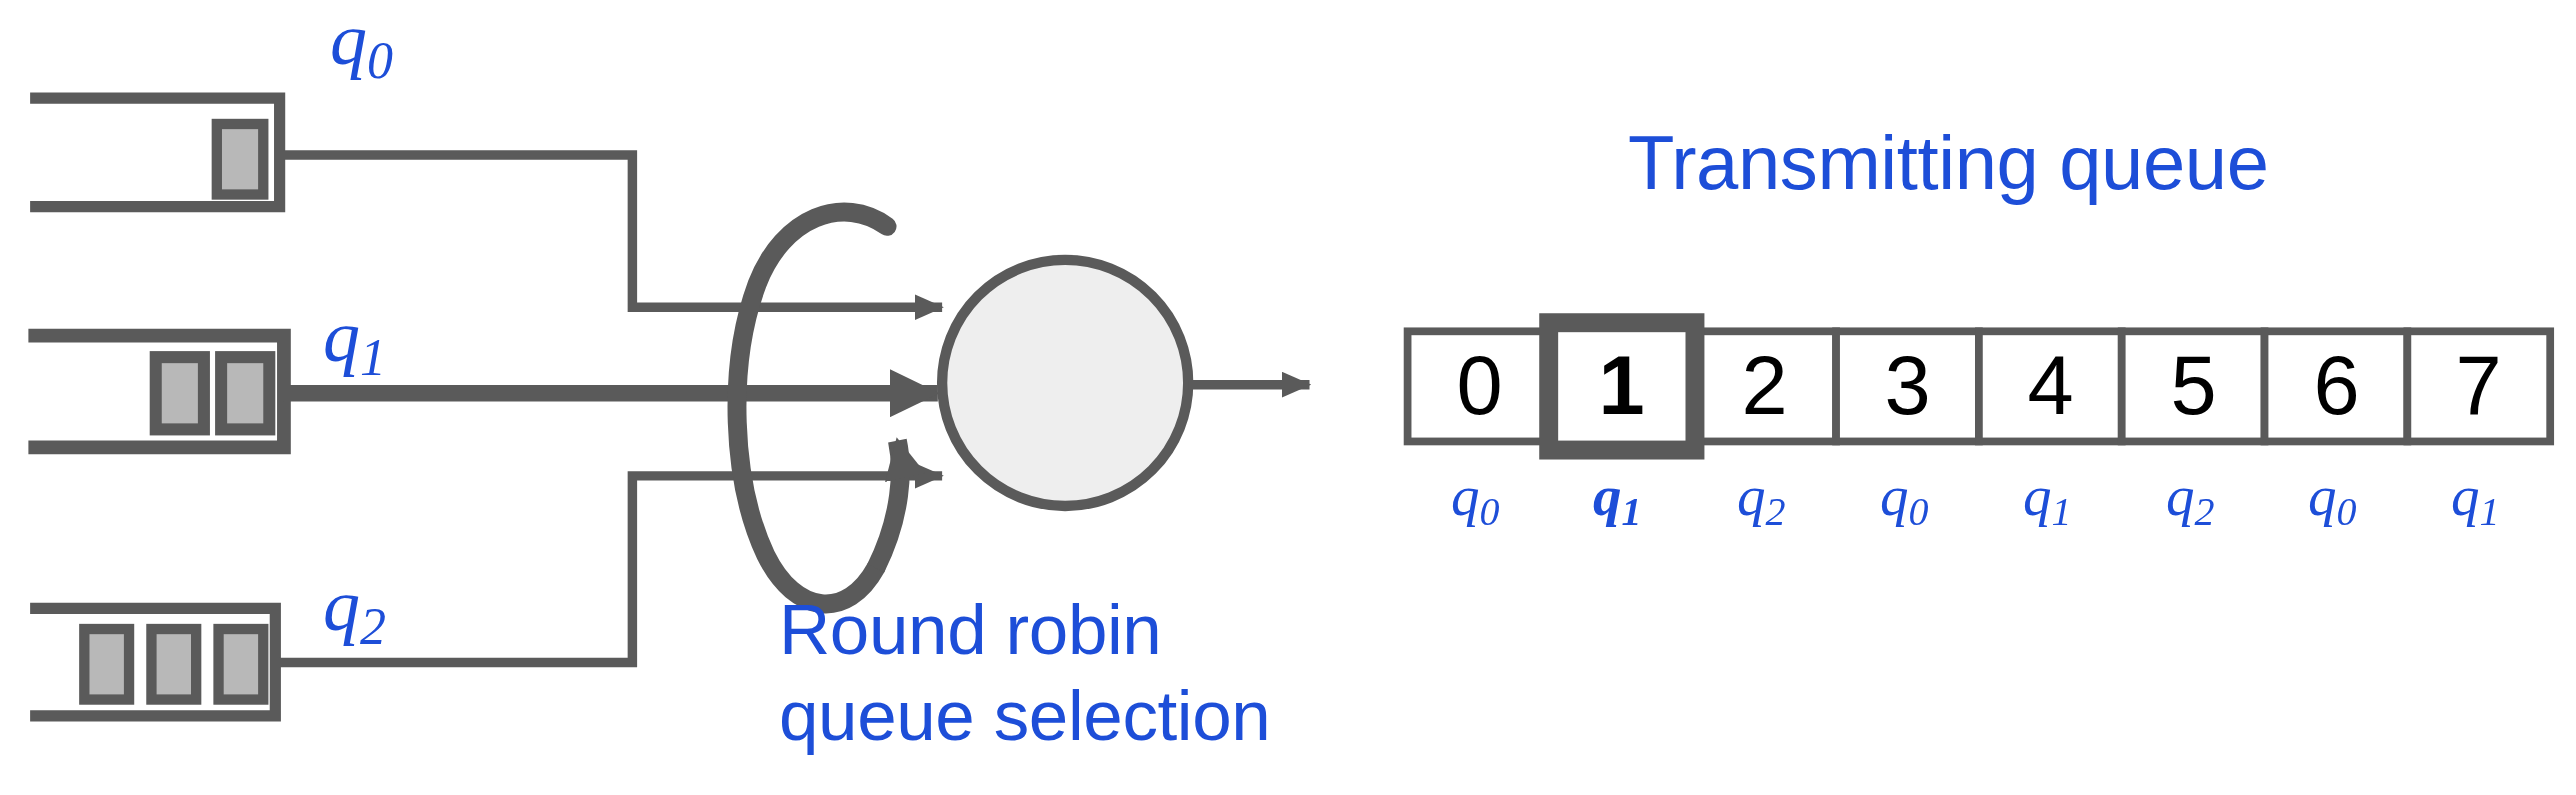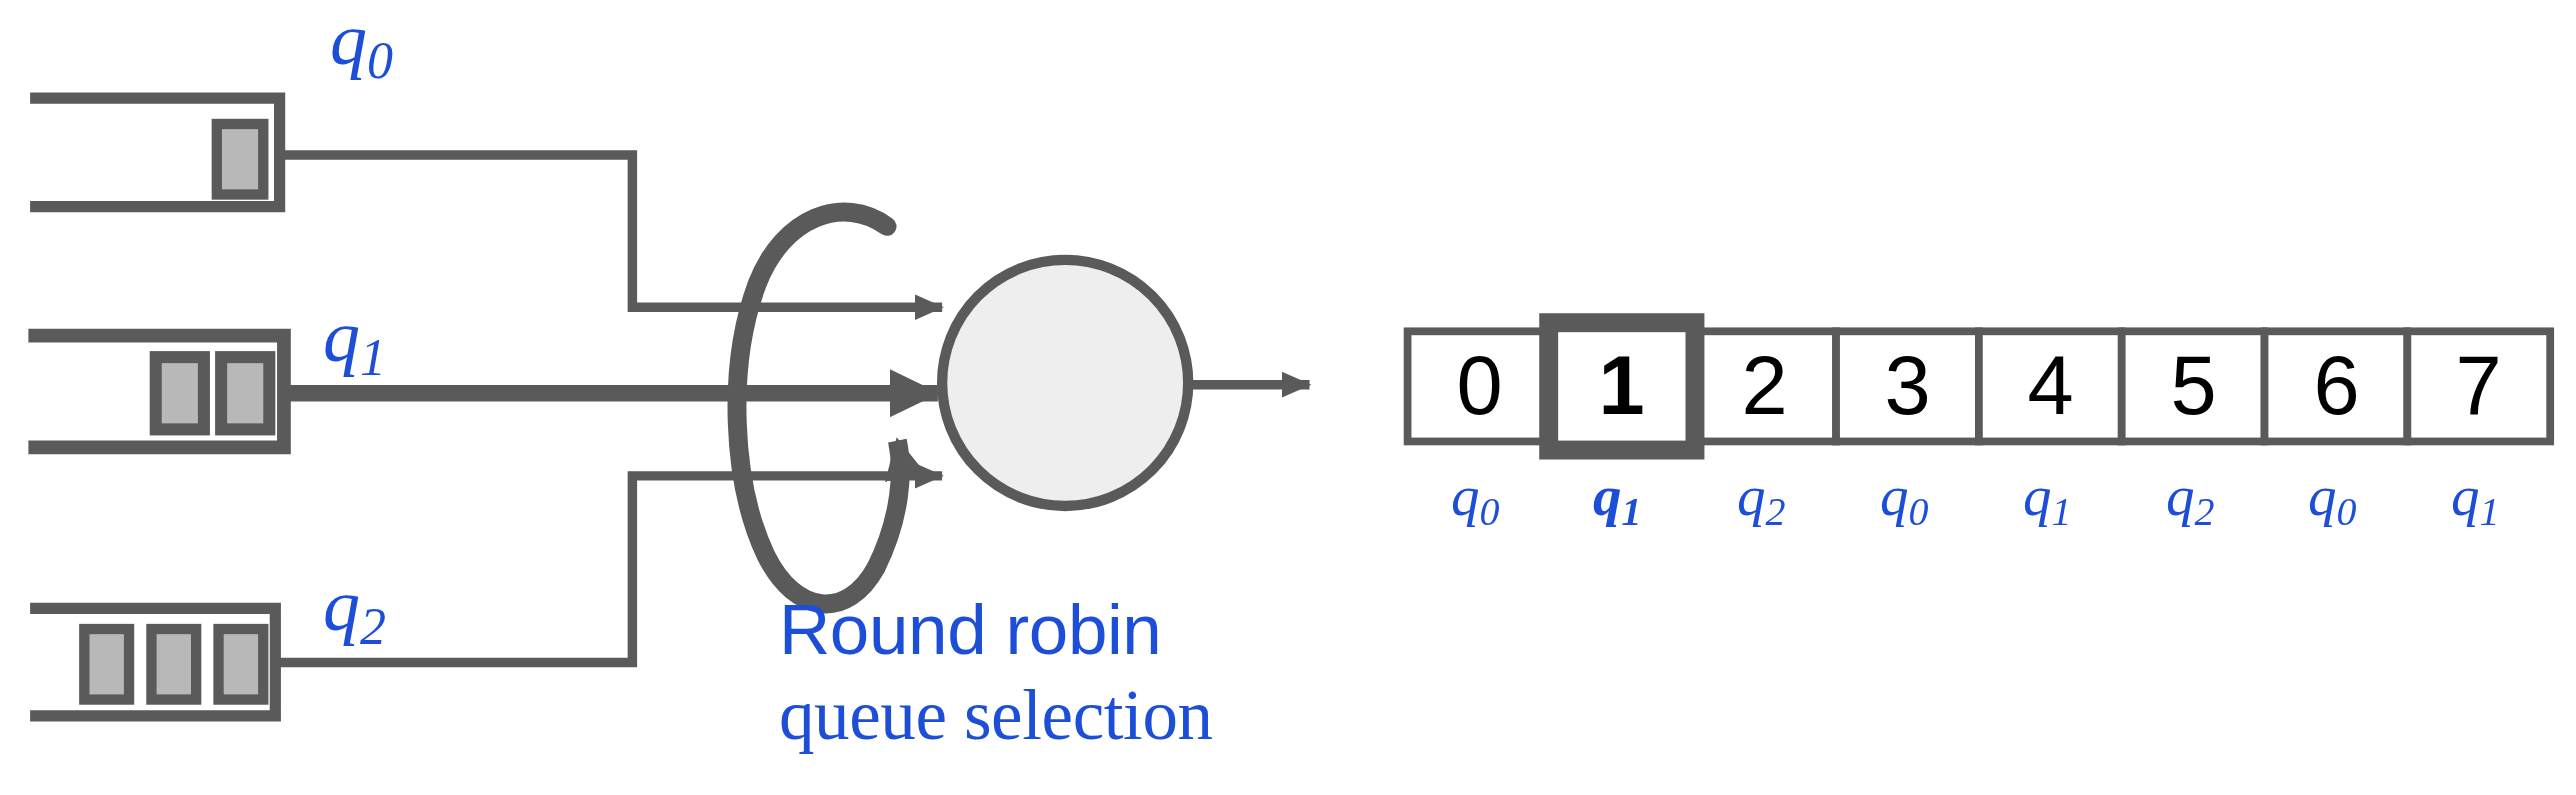--- a/index.html
+++ b/index.html
@@ -145,22 +145,23 @@
     </g>
   </svg>
 
   <div class="lbl qlabel" style="left:330px; top:1.7px;"><span>q</span><span class="sub">0</span></div>
 
   <div class="lbl qlabel" style="left:323px; top:299px;"><span>q</span><span class="sub">1</span></div>
 
   <div class="lbl qlabel" style="left:323px; top:568px;"><span>q</span><span class="sub">2</span></div>
 
   <div class="lbl caption" style="left:779px; top:594px;">Round robin</div>
-  <div class="lbl caption" style="left:779px; top:680px;font-family:Liberation Serif, serif;">queue selection</div>
+  <div class="lbl caption" style="left:779px; top:680px;">queue selection</div>
 
+  <div class="lbl title" style="left:1628px; top:125px;">Transmitting queue</div>
 
   <div class="cellnum" style="left:1408px; top:344px; width:143px;">0</div>
   <div class="cellnum" style="left:1550px; top:344px; width:143px; font-weight:bold;">1</div>
   <div class="cellnum" style="left:1693px; top:344px; width:143px;">2</div>
   <div class="cellnum" style="left:1836px; top:344px; width:143px;">3</div>
   <div class="cellnum" style="left:1979px; top:344px; width:143px;">4</div>
   <div class="cellnum" style="left:2122px; top:344px; width:143px;">5</div>
   <div class="cellnum" style="left:2265px; top:344px; width:143px;">6</div>
   <div class="cellnum" style="left:2407px; top:344px; width:143px;">7</div>
 

